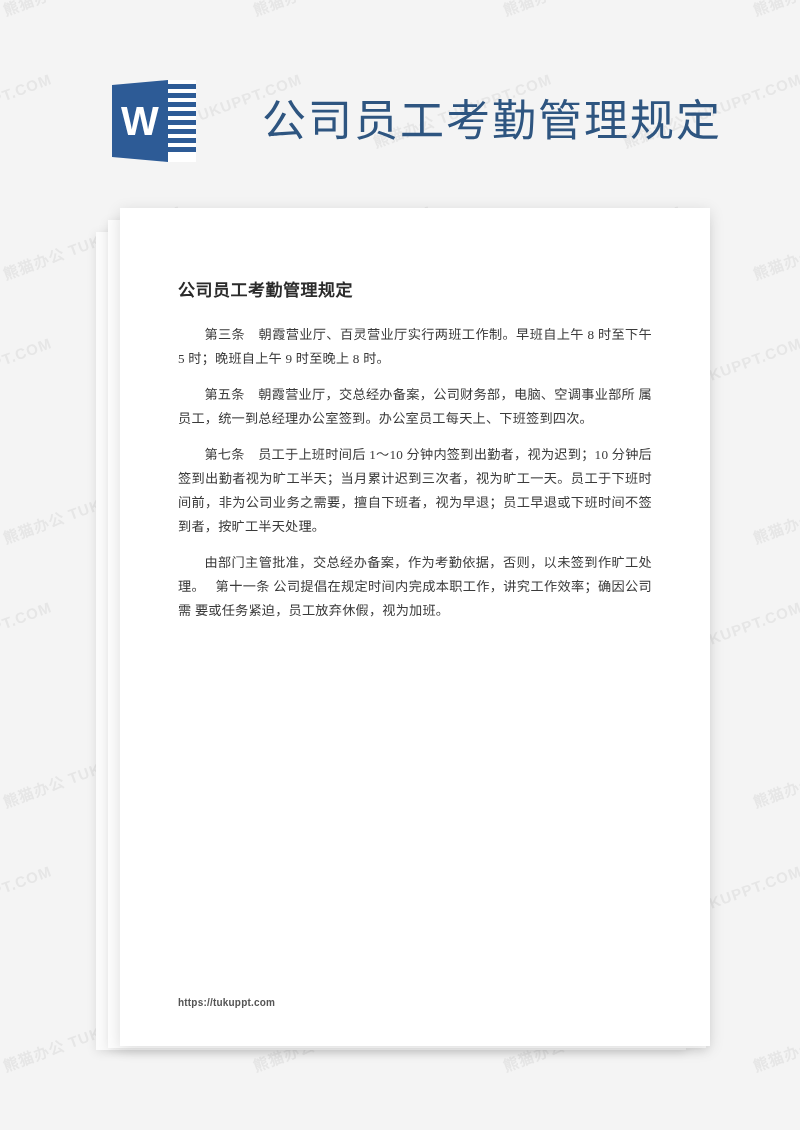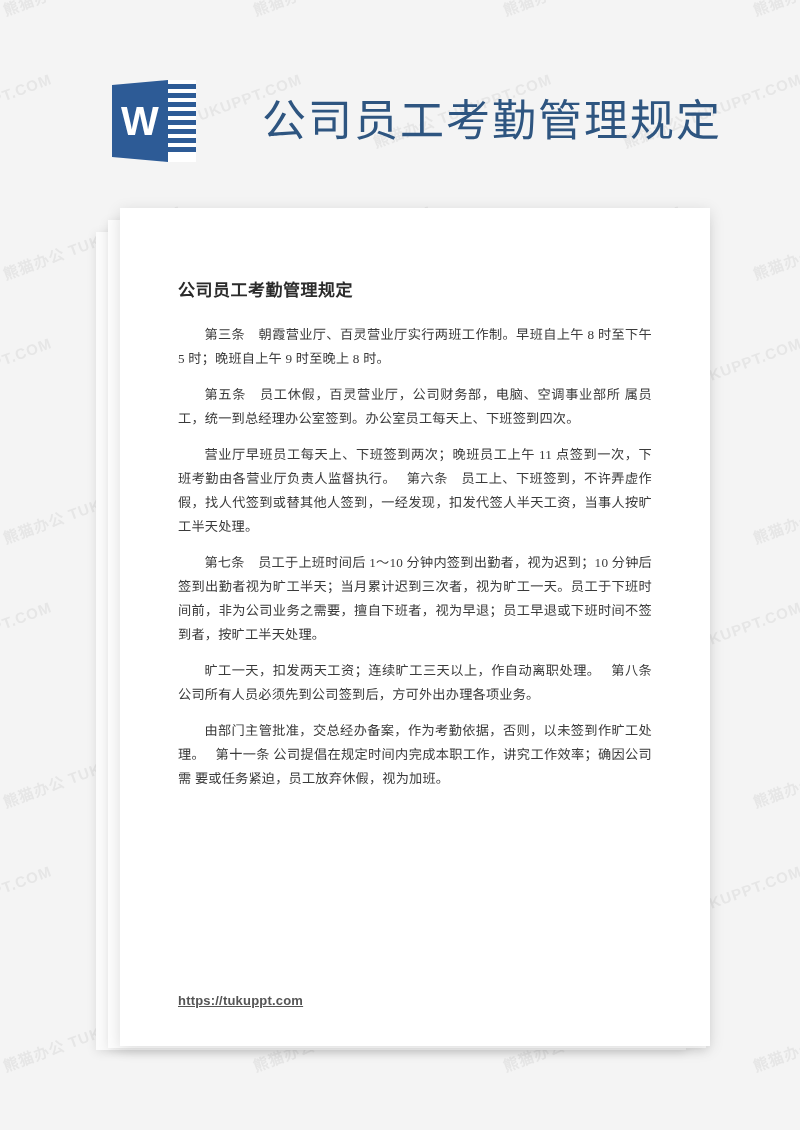--- a/index.html
+++ b/index.html
@@ -169,25 +169,24 @@
     text-align: justify;
     text-justify: inter-ideograph;
     text-indent: 2em;
     letter-spacing: 0.2px;
   }
   #doc-footer-url {
     position: absolute;
     left: 58px;
     bottom: 38px;
     font-family: "Liberation Sans", sans-serif;
-    font-size: 13px;
+    font-size: 10px;
     font-weight: bold;
     color: #555555;
     letter-spacing: 0.2px;
-    text-decoration: underline;
   }
 </style>
 </head>
 <body>
 
 <div id="watermark-layer">
     <span class="wm" style="left: 0px; top: 0px;">熊猫办公 TUKUPPT.COM</span>
     <span class="wm" style="left: 250px; top: 0px;">熊猫办公 TUKUPPT.COM</span>
     <span class="wm" style="left: 500px; top: 0px;">熊猫办公 TUKUPPT.COM</span>
     <span class="wm" style="left: 750px; top: 0px;">熊猫办公 TUKUPPT.COM</span>
@@ -251,21 +250,19 @@
   <div class="sheet" id="sheet-back-2"></div>
   <div class="sheet" id="sheet-back-1"></div>
   <div class="sheet" id="sheet-main"></div>
 </div>
 
 <div id="doc-content">
   <div id="doc-inner">
     <h1 id="doc-title">公司员工考勤管理规定</h1>
     <div id="doc-paragraphs">
         <p class="doc-para">第三条　朝霞营业厅、百灵营业厅实行两班工作制。早班自上午 8 时至下午 5 时；晚班自上午 9 时至晚上 8 时。</p>
-        <p class="doc-para">第五条　员工休假，百灵营业厅，公司财务部，电脑、空调事业部所 属员工，统一到总经理办公室签到。办公室员工每天上、下班签到四次。</p>
-        <p class="doc-para">营业厅早班员工每天上、下班签到两次；晚班员工上午 11 点签到一次，下班考勤由各营业厅负责人监督执行。　 第六条　员工上、下班签到，不许弄虚作假，找人代签到或替其他人签到，一经发现，扣发代签人半天工资，当事人按旷工半天处理。</p>
+        <p class="doc-para">第五条　朝霞营业厅，交总经办备案，公司财务部，电脑、空调事业部所 属员工，统一到总经理办公室签到。办公室员工每天上、下班签到四次。</p>
         <p class="doc-para">第七条　员工于上班时间后 1～10 分钟内签到出勤者，视为迟到；10 分钟后签到出勤者视为旷工半天；当月累计迟到三次者，视为旷工一天。员工于下班时间前，非为公司业务之需要，擅自下班者，视为早退；员工早退或下班时间不签到者，按旷工半天处理。</p>
-        <p class="doc-para">旷工一天，扣发两天工资；连续旷工三天以上，作自动离职处理。　 第八条 公司所有人员必须先到公司签到后，方可外出办理各项业务。</p>
         <p class="doc-para">由部门主管批准，交总经办备案，作为考勤依据，否则，以未签到作旷工处理。　 第十一条 公司提倡在规定时间内完成本职工作，讲究工作效率；确因公司需 要或任务紧迫，员工放弃休假，视为加班。</p>
       </div>
   </div>
   <div id="doc-footer-url">https://tukuppt.com</div>
 </div>
 
 </body></html>

